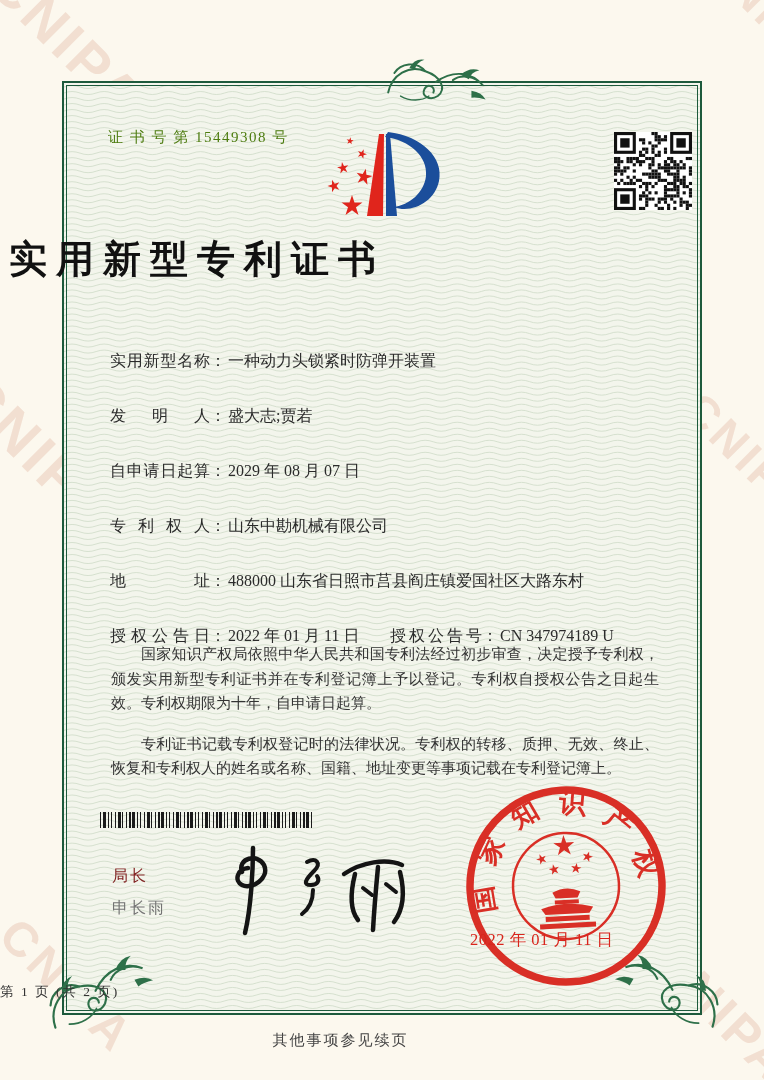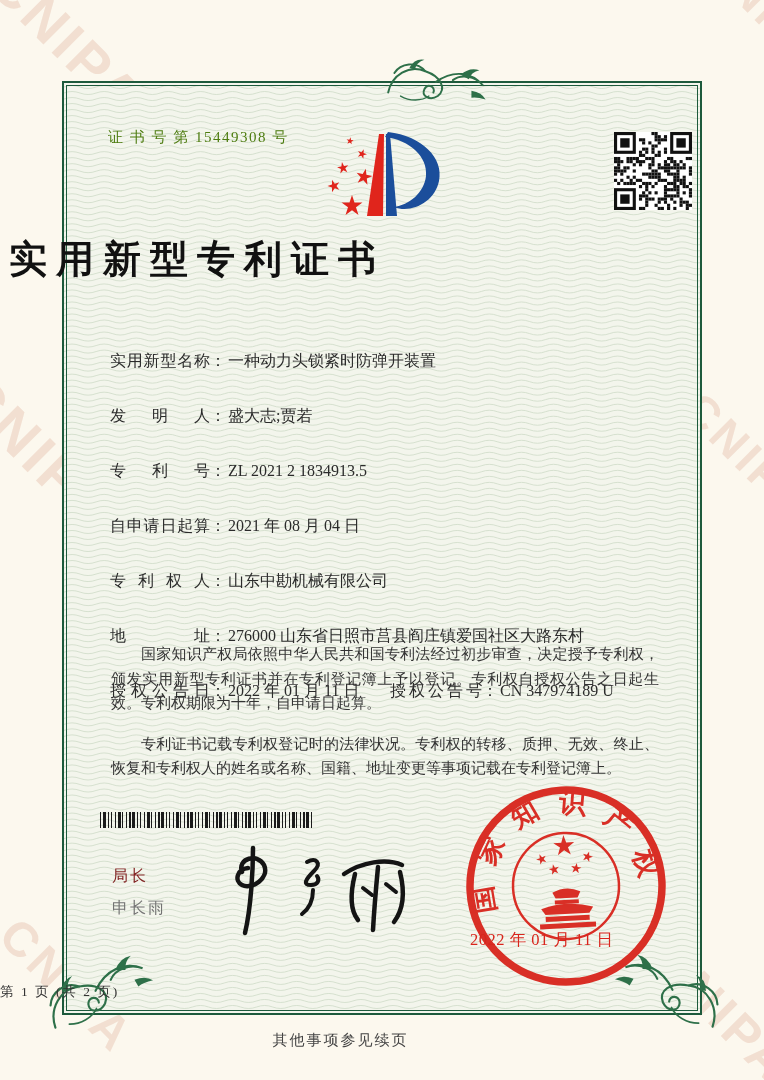--- a/index.html
+++ b/index.html
@@ -513,30 +513,27 @@
   <div class="title">实用新型专利证书</div>
 
   <div class="fields">
     <div class="field-row">
       <span class="f-label">实用新型名称</span><span class="f-colon">：</span><span class="f-value">一种动力头锁紧时防弹开装置</span>
     </div>
     <div class="field-row">
       <span class="f-label">发明人</span><span class="f-colon">：</span><span class="f-value">盛大志;贾若</span>
     </div>
     <div class="field-row">
-      <span class="f-label">专利号</span><span class="f-colon">：</span><span class="f-value">ZL 2021 2 1834913.5</span>
-    </div>
-    <div class="field-row">
-      <span class="f-label">自申请日起算</span><span class="f-colon">：</span><span class="f-value">2021 年 08 月 04 日</span>
+      <span class="f-label">自申请日起算</span><span class="f-colon">：</span><span class="f-value">2029 年 08 月 07 日</span>
     </div>
     <div class="field-row">
       <span class="f-label">专利权人</span><span class="f-colon">：</span><span class="f-value">山东中勘机械有限公司</span>
     </div>
     <div class="field-row">
-      <span class="f-label">地址</span><span class="f-colon">：</span><span class="f-value">276000 山东省日照市莒县阎庄镇爱国社区大路东村</span>
+      <span class="f-label">地址</span><span class="f-colon">：</span><span class="f-value">488000 山东省日照市莒县阎庄镇爱国社区大路东村</span>
     </div>
     <div class="field-row">
       <span class="f-label">授权公告日</span><span class="f-colon">：</span><span class="f-value">2022 年 01 月 11 日</span>
       <span class="pair2">
         <span class="f-label">授权公告号</span><span class="f-colon">：</span><span class="f-value">CN 347974189 U</span>
       </span>
     </div>
   </div>
 
   <div class="body-text">

